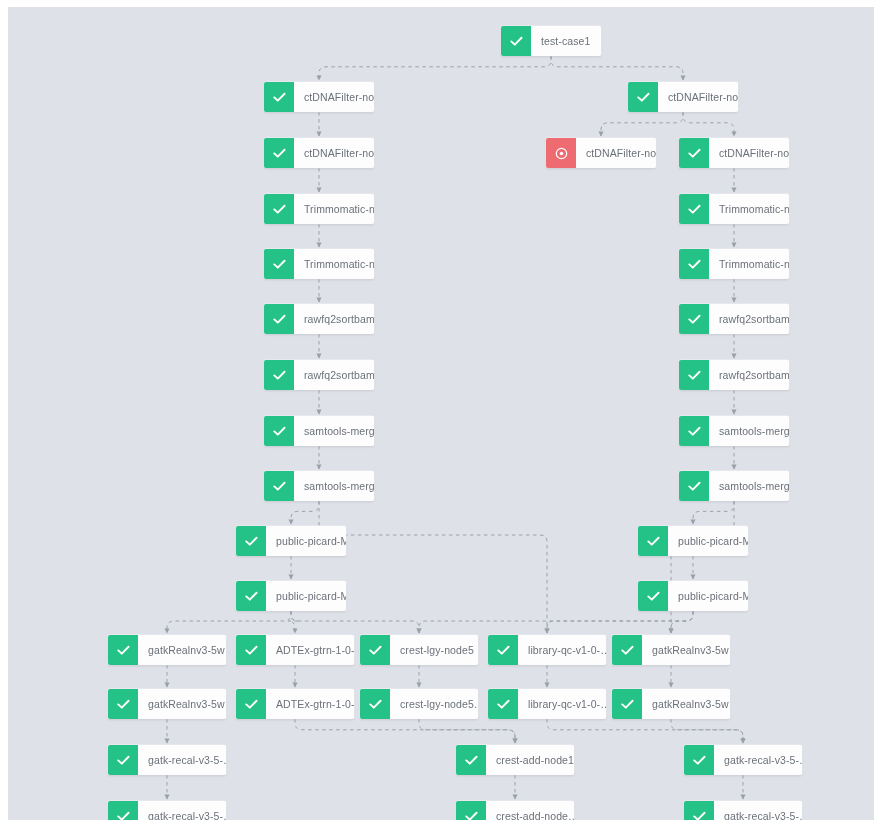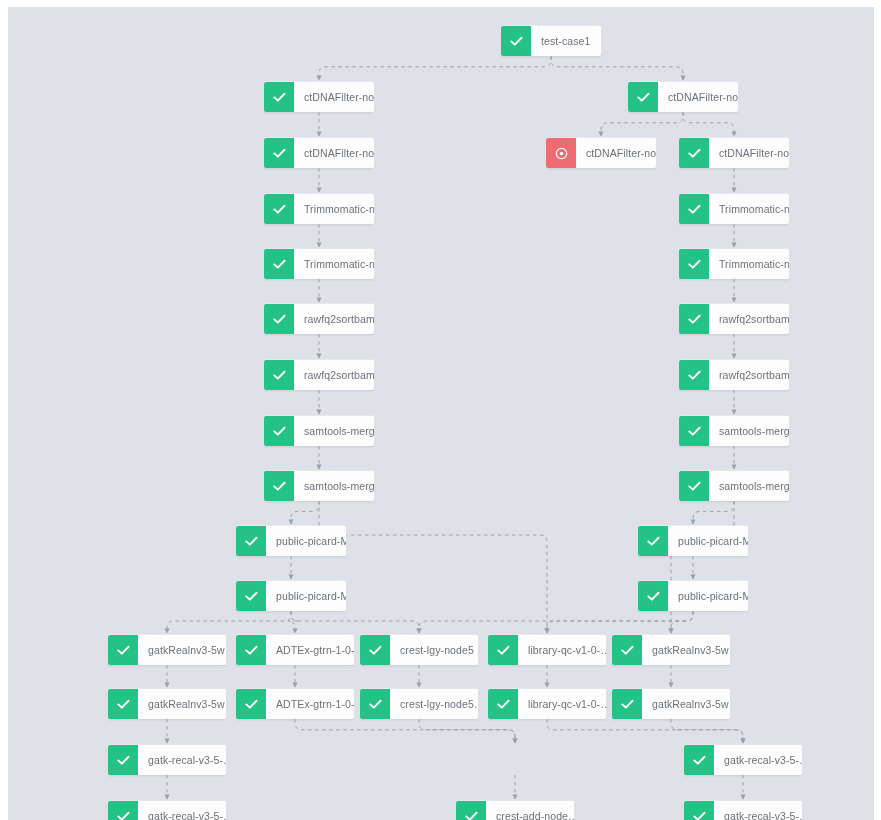--- a/index.html
+++ b/index.html
@@ -395,20 +395,28 @@
           <div class="node-label">gatkRealnv3-5w…</div>
         </div>
         <div class="node w-lg" style="left: 100px; top: 738px;">
           <div class="node-icon">
             <svg width="13" height="11" viewBox="0 0 16 13">
               <path d="M1.6 6.4 L5.9 10.4 L14.2 1.9" fill="none" stroke="#ffffff" stroke-width="2.3" stroke-linecap="round" stroke-linejoin="round"></path>
             </svg>
           </div>
           <div class="node-label">gatk-recal-v3-5-…</div>
         </div>
+        <div class="node w-lg" style="left: 448px; top: 738px;">
+          <div class="node-icon">
+            <svg width="13" height="11" viewBox="0 0 16 13">
+              <path d="M1.6 6.4 L5.9 10.4 L14.2 1.9" fill="none" stroke="#ffffff" stroke-width="2.3" stroke-linecap="round" stroke-linejoin="round"></path>
+            </svg>
+          </div>
+          <div class="node-label">crest-add-node1</div>
+        </div>
         <div class="node w-lg" style="left: 676px; top: 738px;">
           <div class="node-icon">
             <svg width="13" height="11" viewBox="0 0 16 13">
               <path d="M1.6 6.4 L5.9 10.4 L14.2 1.9" fill="none" stroke="#ffffff" stroke-width="2.3" stroke-linecap="round" stroke-linejoin="round"></path>
             </svg>
           </div>
           <div class="node-label">gatk-recal-v3-5-…</div>
         </div>
         <div class="node w-lg" style="left: 100px; top: 794px;">
           <div class="node-icon">

